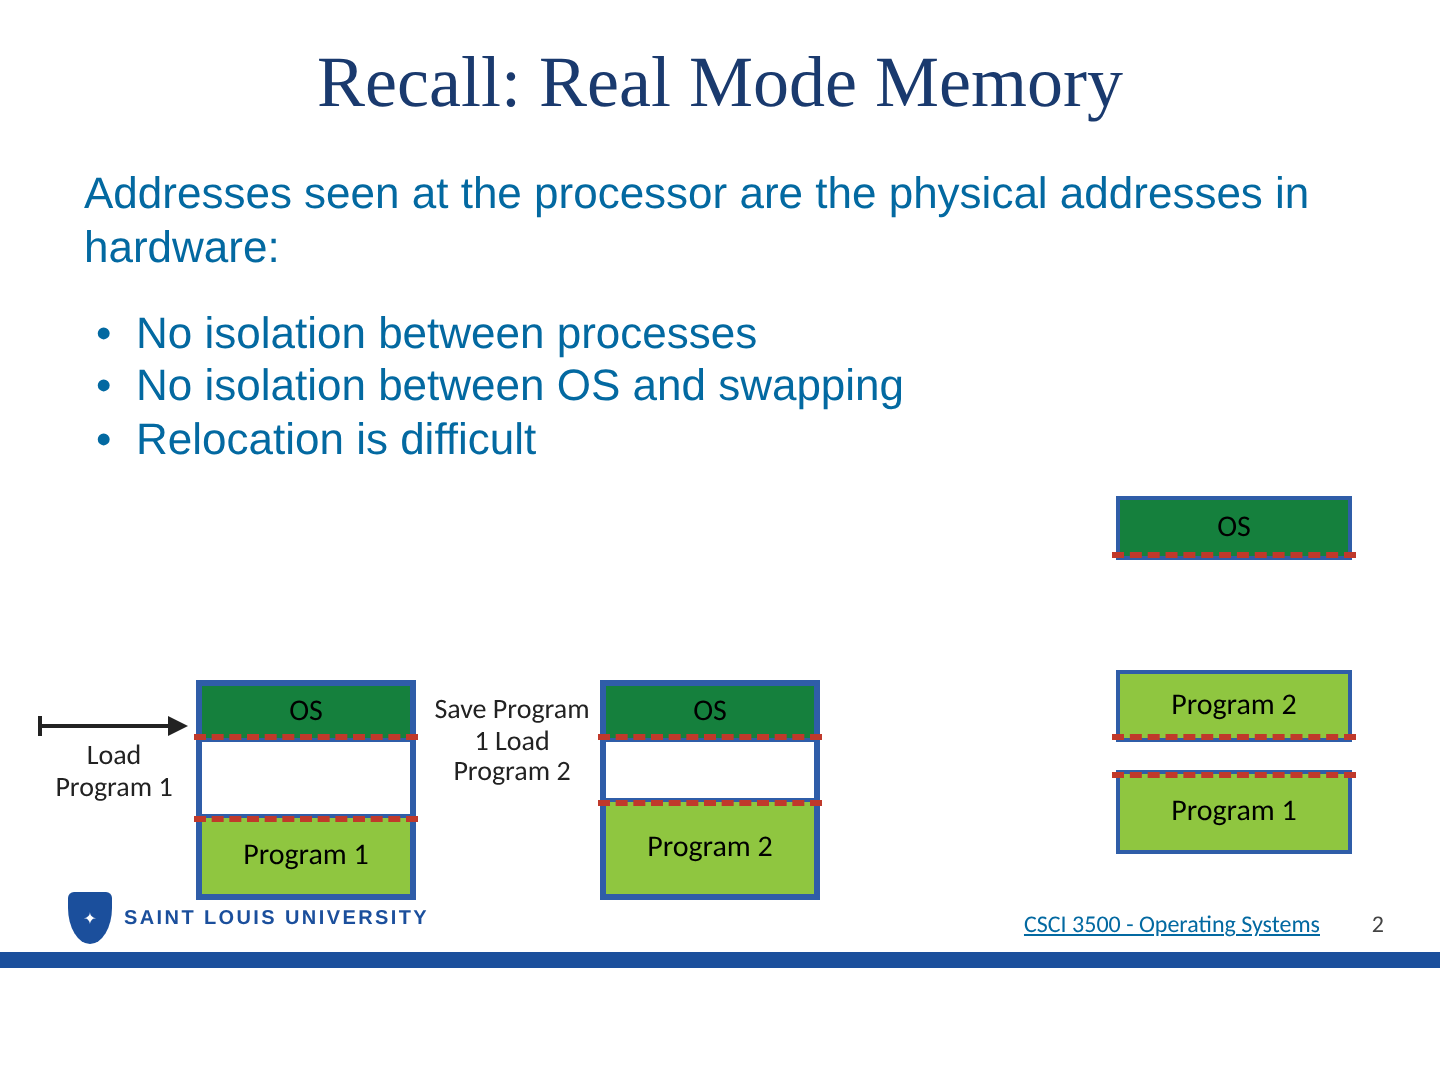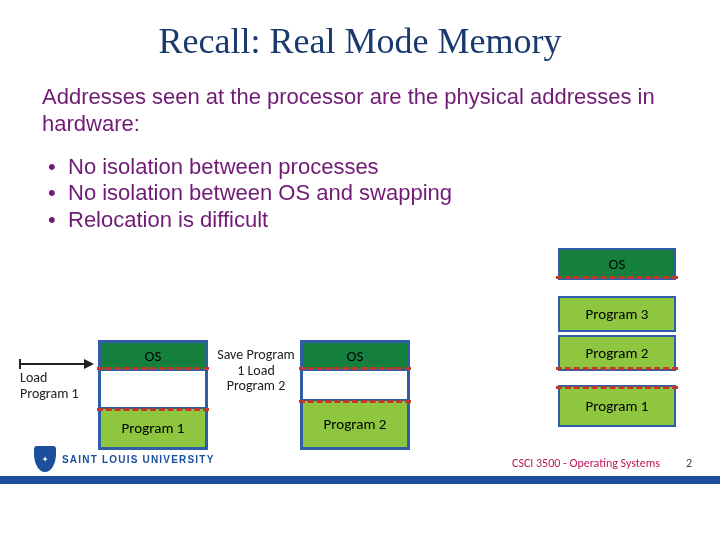--- a/index.html
+++ b/index.html
@@ -1,45 +1,45 @@
 <!DOCTYPE html>
 <html><head>
 <meta charset="utf-8">
 <style>
   * { box-sizing: border-box; margin: 0; padding: 0; }
   html, body { width: 720px; height: 540px; font-family: Georgia, 'Times New Roman', serif; background: #fff; overflow: hidden; }
   .slide { width: 720px; height: 484px; position: relative; padding: 20px 42px 0 42px; }
   .title { font-size: 36px; color: #1a3a6e; text-align: center; margin-bottom: 22px; font-weight: normal; }
-  .body-text { font-size: 22px; color: #701a75; line-height: 1.22; font-family: Verdana, Arial, sans-serif; }
+  .body-text { font-size: 22px; color: #0369a1; line-height: 1.22; font-family: Verdana, Arial, sans-serif; }
   .intro { margin-bottom: 2px; }
   .bullets { list-style: none; padding-left: 0; margin-top: 16px; }
   .bullets li { padding-left: 26px; position: relative; }
   .bullets li::before { content: "•"; position: absolute; left: 6px; top: 0; }
   .os-float { position: absolute; right: 44px; top: 248px; width: 118px; }
   .prog3-float { position: absolute; right: 44px; top: 296px; width: 118px; }
   .row { position: absolute; left: 0; top: 340px; width: 720px; height: 130px; }
-  .load-label { position: absolute; left: 20px; top: 30px; width: 74px; text-align: left; font-size: 14px; font-family: Calibri, Arial, sans-serif; color: #222; line-height: 1.15; }
+  .load-label { position: absolute; left: 20px; top: 30px; width: 74px; text-align: center; font-size: 14px; font-family: Calibri, Arial, sans-serif; color: #222; line-height: 1.15; }
   .arrow1 { position: absolute; left: 18px; top: 16px; width: 76px; height: 12px; }
   .arrow svg { width: 100%; height: 100%; }
   .mid-label { position: absolute; left: 214px; top: 7px; width: 84px; text-align: center; font-size: 14px; font-family: Calibri, Arial, sans-serif; color: #222; line-height: 1.12; }
   .stack { position: absolute; border: 2px solid #2f5da8; }
   .stack1 { left: 98px; top: 0; width: 110px; height: 110px; }
   .stack2 { left: 300px; top: 0; width: 110px; height: 110px; }
   .stack3 { right: 44px; top: -5px; width: 118px; height: 120px; border: none; }
   .cell { position: relative; display: flex; align-items: center; justify-content: center; font-family: Calibri, Arial, sans-serif; font-size: 15px; border: 1.5px solid #2f5da8; }
   .cell-os { background: #15803d; height: 28px; }
   .cell-prog { background: #8fc640; height: 40px; }
   .cell-prog-tall { background: #8fc640; height: 48px; }
   .cell-gap { height: 38px; background: #fff; }
   .dashed-top::before { content: ""; position: absolute; left: -4px; right: -4px; top: -1px; border-top: 3px dashed #c0392b; }
   .dashed-bot::after { content: ""; position: absolute; left: -4px; right: -4px; bottom: -1px; border-bottom: 3px dashed #c0392b; }
   .standalone-cell { border: 2px solid #2f5da8; display: flex; align-items: center; justify-content: center; font-family: Calibri, Arial, sans-serif; font-size: 15px; position: relative; }
   .footer { position: absolute; bottom: 0; left: 0; right: 0; height: 50px; }
   .footer-bar { position: absolute; bottom: 0; left: 0; right: 0; height: 8px; background: #1b4f9c; }
-  .footer-text { position: absolute; right: 60px; bottom: 14px; font-size: 12px; font-family: Calibri, Arial, sans-serif; color: #be185d; }
+  .footer-text { position: absolute; right: 60px; bottom: 14px; font-size: 12px; font-family: Calibri, Arial, sans-serif; color: #0369a1; text-decoration: underline; }
   .footer-num { position: absolute; right: 28px; bottom: 14px; font-size: 12px; font-family: Calibri, Arial, sans-serif; color: #444; }
   .logo { position: absolute; left: 34px; bottom: 12px; display: flex; align-items: center; gap: 6px; }
   .logo-shield { width: 22px; height: 26px; background: #1b4f9c; border-radius: 3px 3px 50% 50% / 3px 3px 70% 70%; position: relative; display:flex; align-items:center; justify-content:center; }
   .logo-shield span { color: #fff; font-size: 8px; font-family: Arial, sans-serif; }
   .logo-text { font-size: 10px; letter-spacing: 1.2px; color: #1b4f9c; font-family: Arial, sans-serif; font-weight: bold; text-align: right; }
 </style>
 </head>
 <body>
 
 <div class="slide">
@@ -49,23 +49,20 @@
     <div class="intro">Addresses seen at the processor are the physical addresses in hardware:</div>
     <ul class="bullets">
       <li>No isolation between processes</li>
       <li>No isolation between OS and swapping</li>
       <li>Relocation is difficult</li>
     </ul>
   </div>
 
   <div class="os-float">
     <div class="standalone-cell cell-os dashed-bot" style="height:32px;">OS</div>
-  </div>
-  <div class="prog3-float">
-    <div class="standalone-cell cell-prog" style="height:36px;">Program 3</div>
   </div>
 
   <div class="row">
 
     <div class="arrow arrow1">
       <svg viewBox="0 0 76 12">
           <line x1="2" y1="6" x2="66" y2="6" stroke="#222" stroke-width="2"></line>
           <polygon points="66,1 76,6 66,11" fill="#222"></polygon>
           <line x1="2" y1="1" x2="2" y2="11" stroke="#222" stroke-width="2"></line>
         </svg>

